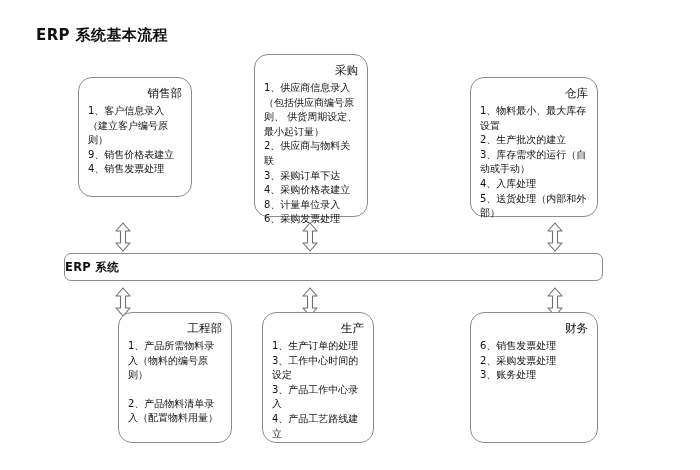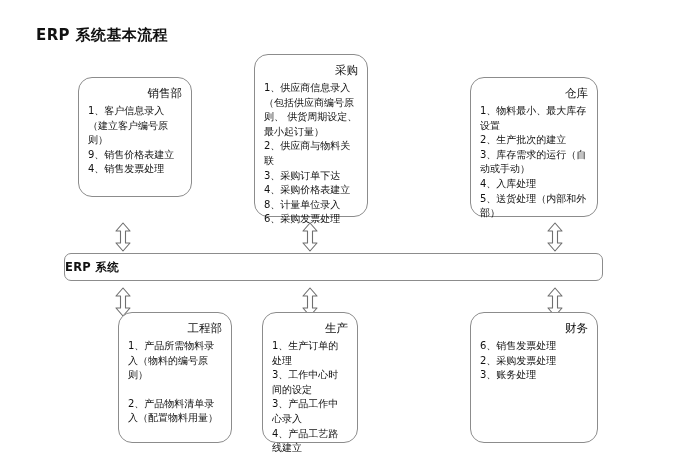--- a/index.html
+++ b/index.html
@@ -65,21 +65,21 @@
     margin-bottom: 14px;
   }
 
   
   #box-sales    { left: 78px;  top: 77px;  width: 114px; height: 120px; }
   #box-purchase { left: 254px; top: 54px;  width: 114px; height: 163px; }
   #box-warehouse{ left: 470px; top: 77px;  width: 128px; height: 140px; }
 
   
   #box-engineering { left: 78px;  top: 312px; width: 114px; height: 131px; margin-left: 40px; }
-  #box-production  { left: 262px; top: 312px; width: 96px; height: 131px; }
+  #box-production  { left: 262px; top: 312px; width: 112px; height: 131px; }
   #box-finance     { left: 470px; top: 312px; width: 128px; height: 131px; }
 
   
   #erp-bar {
     position: absolute;
     left: 64px;
     top: 253px;
     width: 539px;
     height: 28px;
     box-sizing: border-box;

